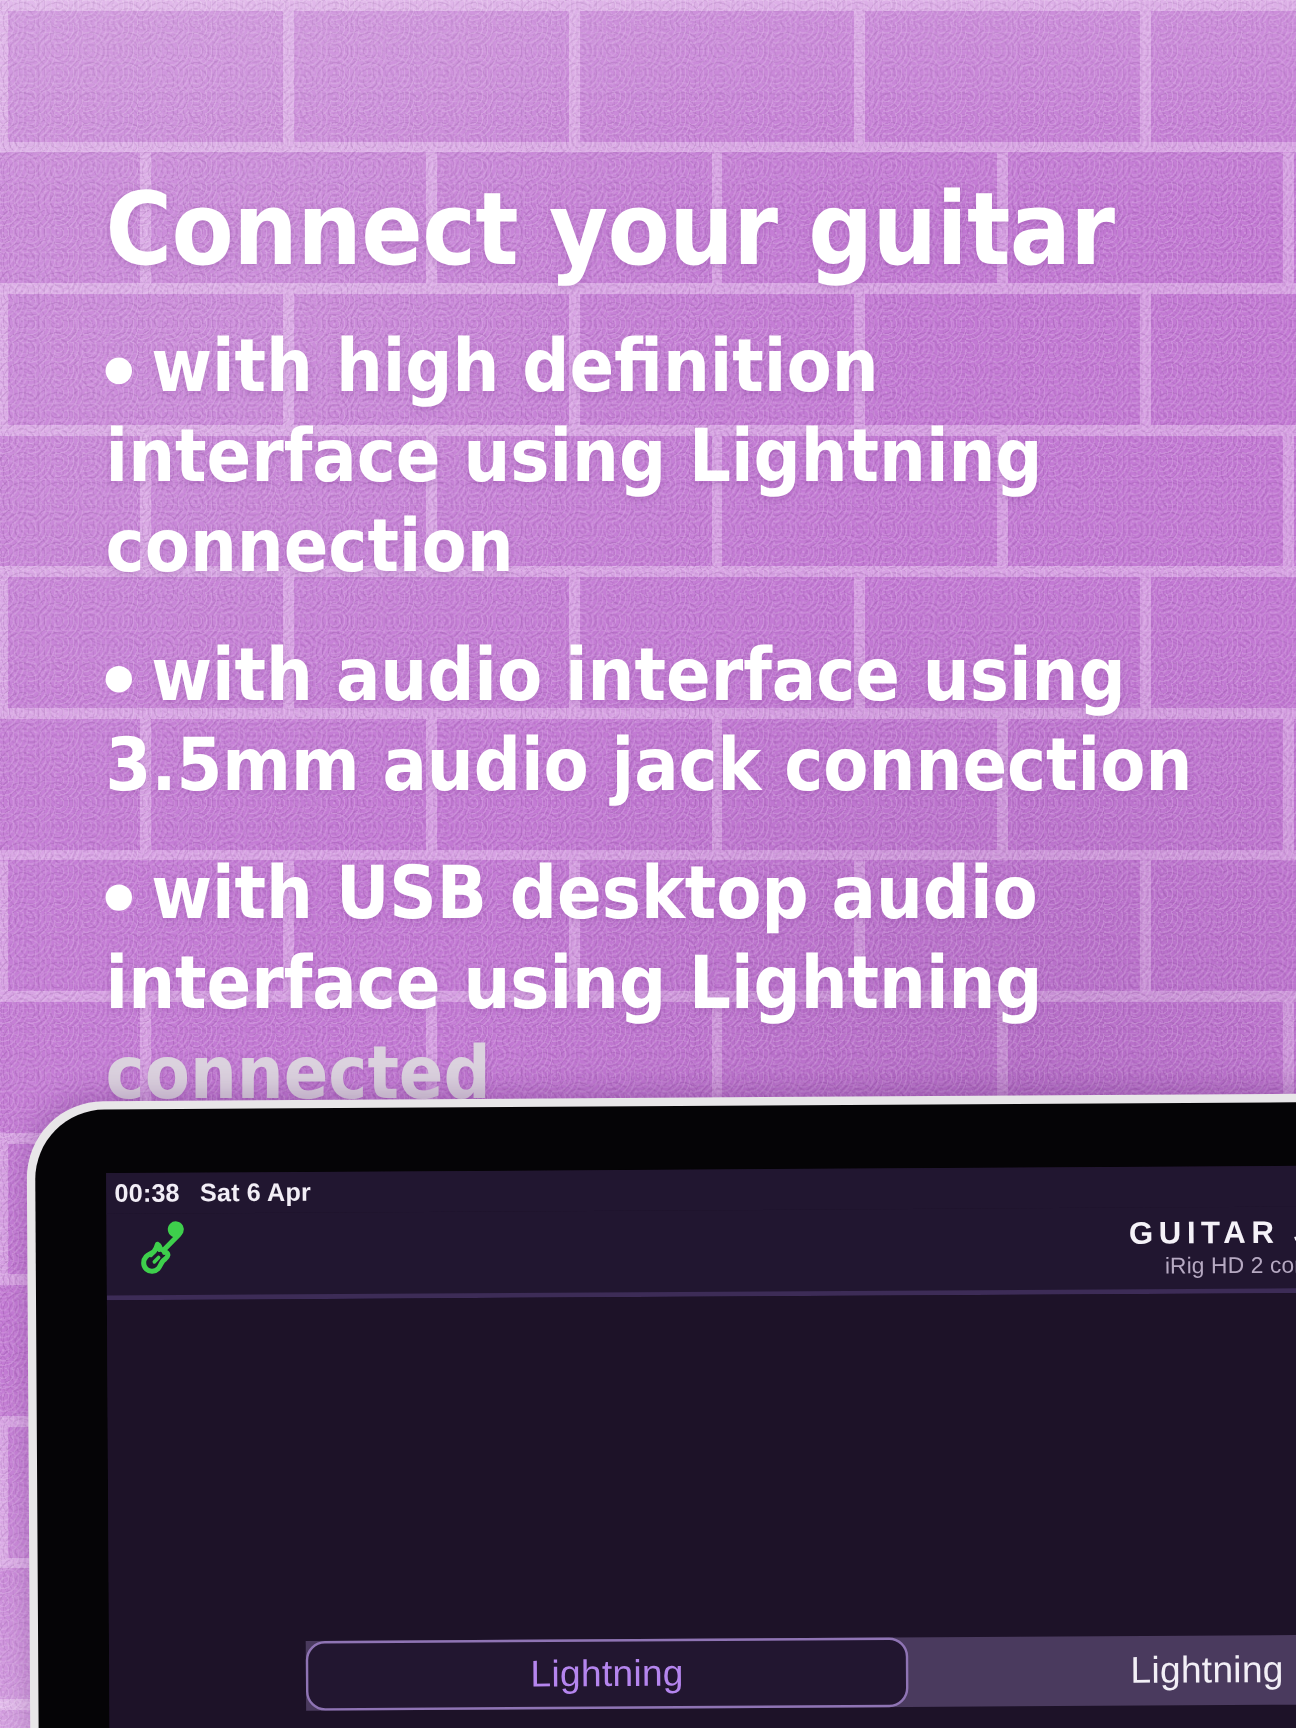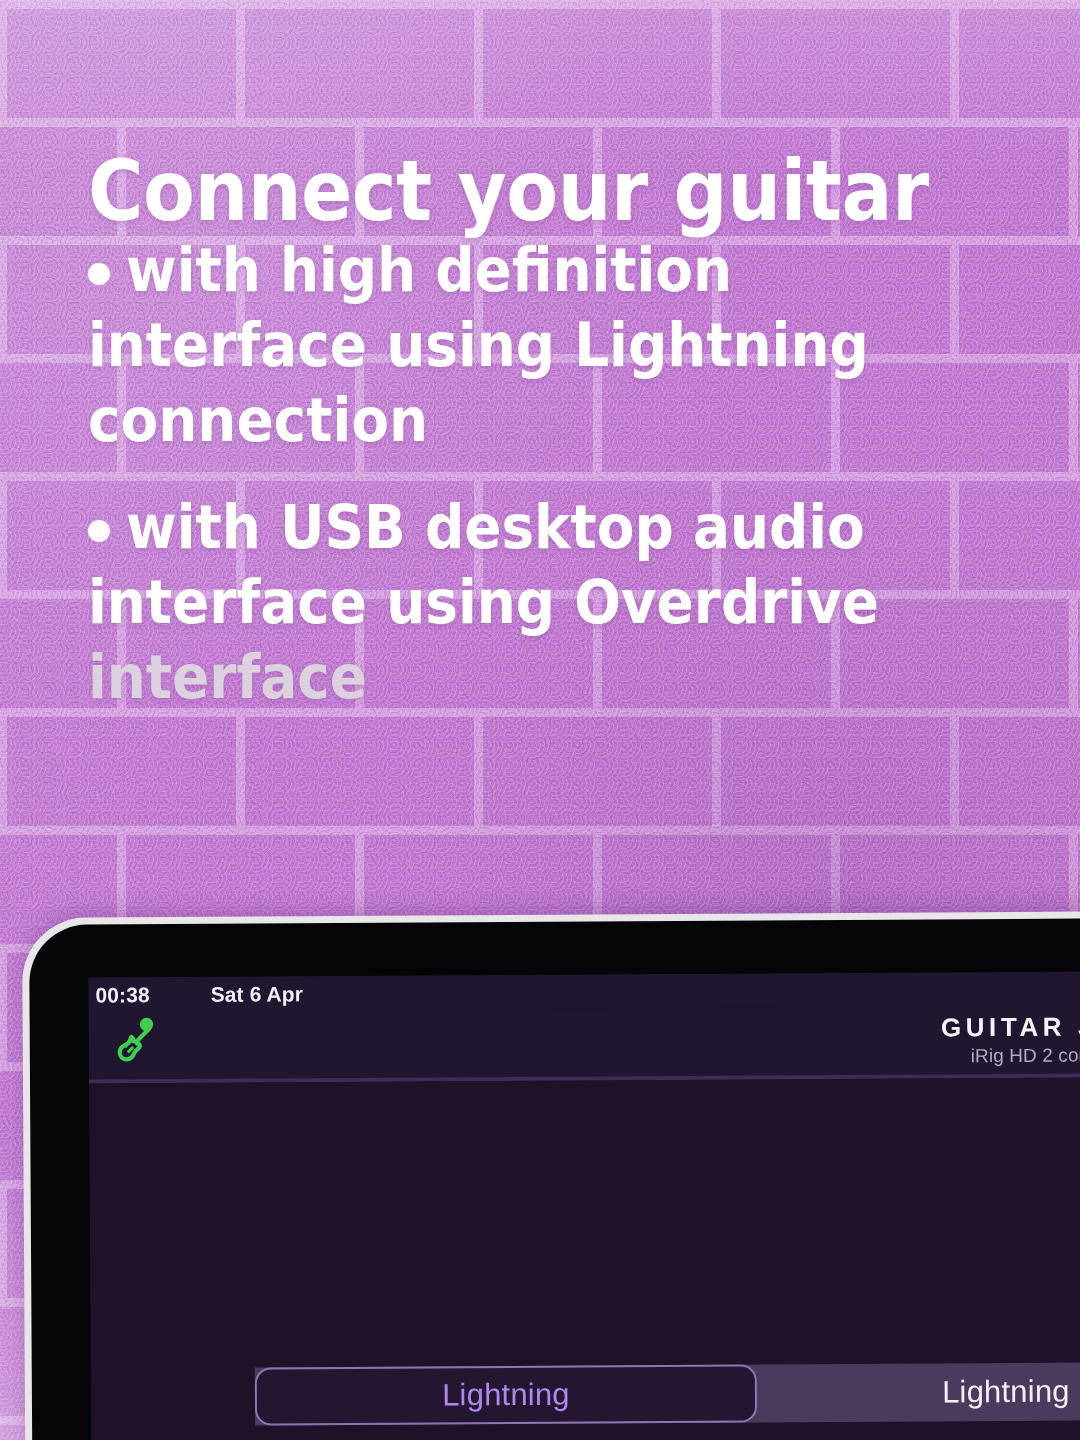--- a/index.html
+++ b/index.html
@@ -92,21 +92,21 @@
   .headline {
     font-family: "DejaVu Sans Condensed", "Liberation Sans Narrow", "Liberation Sans", sans-serif;
     font-weight: 700;
     font-size: 84px;
     line-height: 0.98;
     letter-spacing: -0.5px;
     color: #ffffff;
     white-space: nowrap;
     text-shadow: 0 2px 6px rgba(120,55,140,0.28);
   }
-  .bullets { }
+  .bullets { margin-top: 36px; }
   .bullet {
     font-family: "DejaVu Sans Condensed", "Liberation Sans Narrow", "Liberation Sans", sans-serif;
     font-weight: 700;
     font-size: 61px;
     line-height: 1.23;
     color: #ffffff;
     margin-bottom: 32px;
     text-shadow: 0 2px 5px rgba(120,55,140,0.25);
   }
   .bullet .dot {
@@ -157,21 +157,21 @@
     align-items: center;
     gap: 17px;
     padding: 2px 0 0 7px;
     background: #211630;
     color: #f2eef6;
     font-size: 21px;
     font-weight: 700;
     letter-spacing: 0.1px;
   }
   .status-bar .clock { font-weight: 700; }
-  .status-bar .date { font-weight: 700; margin-left: 44px; }
+  .status-bar .date { font-weight: 700; }
 
   
   .app-header {
     position: relative;
     height: 72px;
     background: #211630;
     border-bottom: 4px solid #3d2c57;
     display: flex;
     align-items: center;
     justify-content: space-between;
@@ -256,22 +256,25 @@
     <div class="wall-vignette"></div>
   </div>
 
   <div class="copy">
     <div class="headline">Connect your guitar</div>
 
     <div class="bullets">
       <div class="bullet">
         <span class="dot"></span><span>with high definition interface using Lightning connection</span>
       </div>
+      <div class="bullet">
+        <span class="dot"></span><span>with audio interface using 3.5mm audio jack connection</span>
+      </div>
       <div class="bullet faded-tail">
-        <span class="dot"></span><span>with USB desktop audio interface using Overdrive </span><span class="tail">interface</span>
+        <span class="dot"></span><span>with USB desktop audio interface using Lightning </span><span class="tail">connected</span>
       </div>
     </div>
   </div>
 
   <div class="device">
     <div class="device-bezel">
       <div class="screen">
 
         <div class="status-bar">
           <span class="clock">00:38</span>

